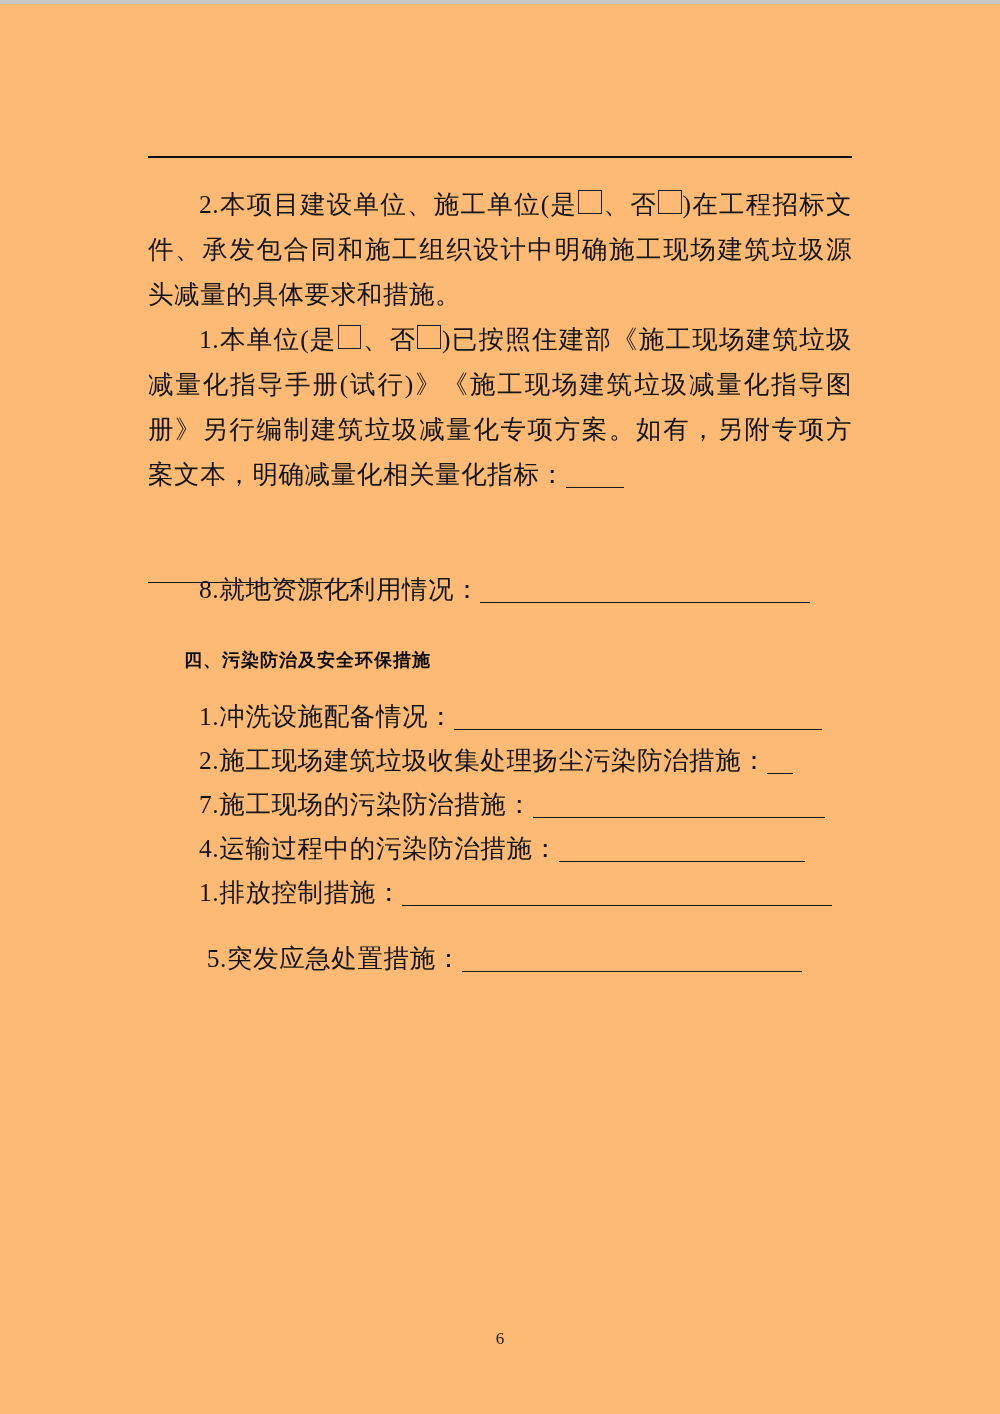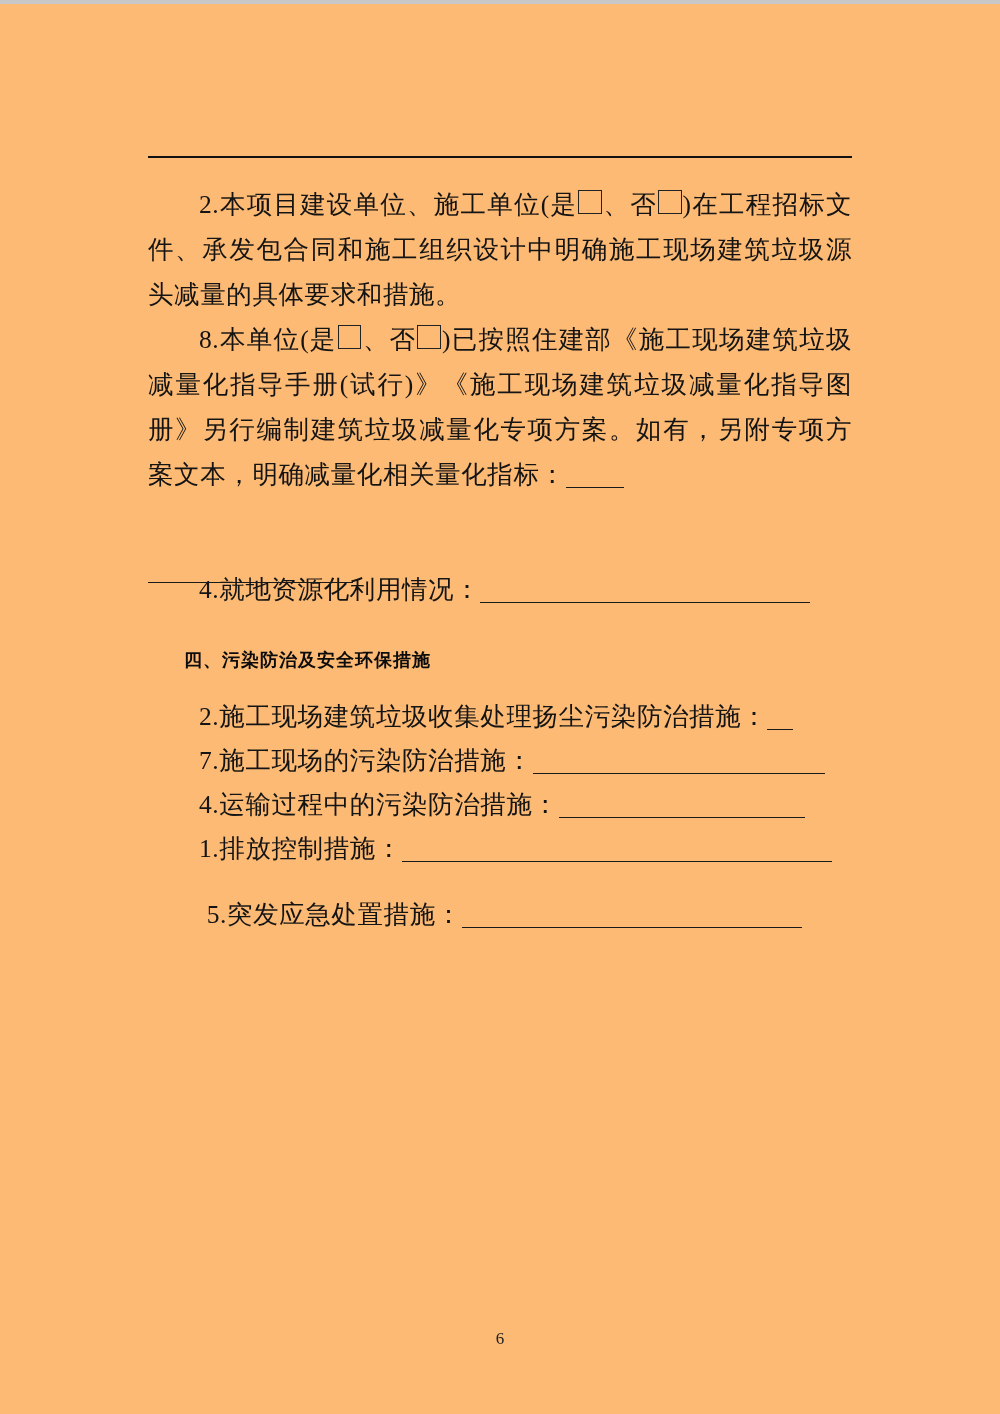--- a/index.html
+++ b/index.html
@@ -99,33 +99,34 @@
 
 <div class="page">
   <div class="content">
 
     <div class="top-rule"></div>
 
     <div class="body-text">
 
       <p class="indent"><span>2.本项目建设单位、施工单位(是</span><span class="box"></span><span>、否</span><span class="box"></span><span>)在工程招标文件、承发包合同和施工组织设计中明确施工现场建筑垃圾源头减量的具体要求和措施。</span></p>
 
-      <p class="indent"><span>8.本单位(是</span><span class="box"></span><span>、否</span><span class="box"></span><span>)已按照住建部《施工现场建筑垃圾减量化指导手册(试行)》《施工现场建筑垃圾减量化指导图册》另行编制建筑垃圾减量化专项方案。如有，另附专项方案文本，明确减量化相关量化指标：</span><span class="fill fill-s"></span></p>
+      <p class="indent"><span>1.本单位(是</span><span class="box"></span><span>、否</span><span class="box"></span><span>)已按照住建部《施工现场建筑垃圾减量化指导手册(试行)》《施工现场建筑垃圾减量化指导图册》另行编制建筑垃圾减量化专项方案。如有，另附专项方案文本，明确减量化相关量化指标：</span><span class="fill fill-s"></span></p>
 
       <div style="height:70px"></div>
 
-      <p class="indent"><span>4.就地资源化利用情况：</span><span class="fill" style="width:330px"></span></p>
+      <p class="indent"><span>8.就地资源化利用情况：</span><span class="fill" style="width:330px"></span></p>
 
 
       <div style="height:26px"></div>
 
       <p class="indent section-title">四、污染防治及安全环保措施</p>
 
       <div style="height:12px"></div>
 
+      <p class="line-item indent"><span>1.冲洗设施配备情况：</span><span class="fill" style="width:368px"></span></p>
 
       <p class="line-item indent"><span>2.施工现场建筑垃圾收集处理扬尘污染防治措施：</span><span class="fill" style="width:26px"></span></p>
 
       <p class="line-item indent"><span>7.施工现场的污染防治措施：</span><span class="fill" style="width:292px"></span></p>
 
       <p class="line-item indent"><span>4.运输过程中的污染防治措施：</span><span class="fill" style="width:246px"></span></p>
 
       <p class="line-item indent"><span>1.排放控制措施：</span><span class="fill" style="width:430px"></span></p>
 
       <div style="height:22px"></div>

